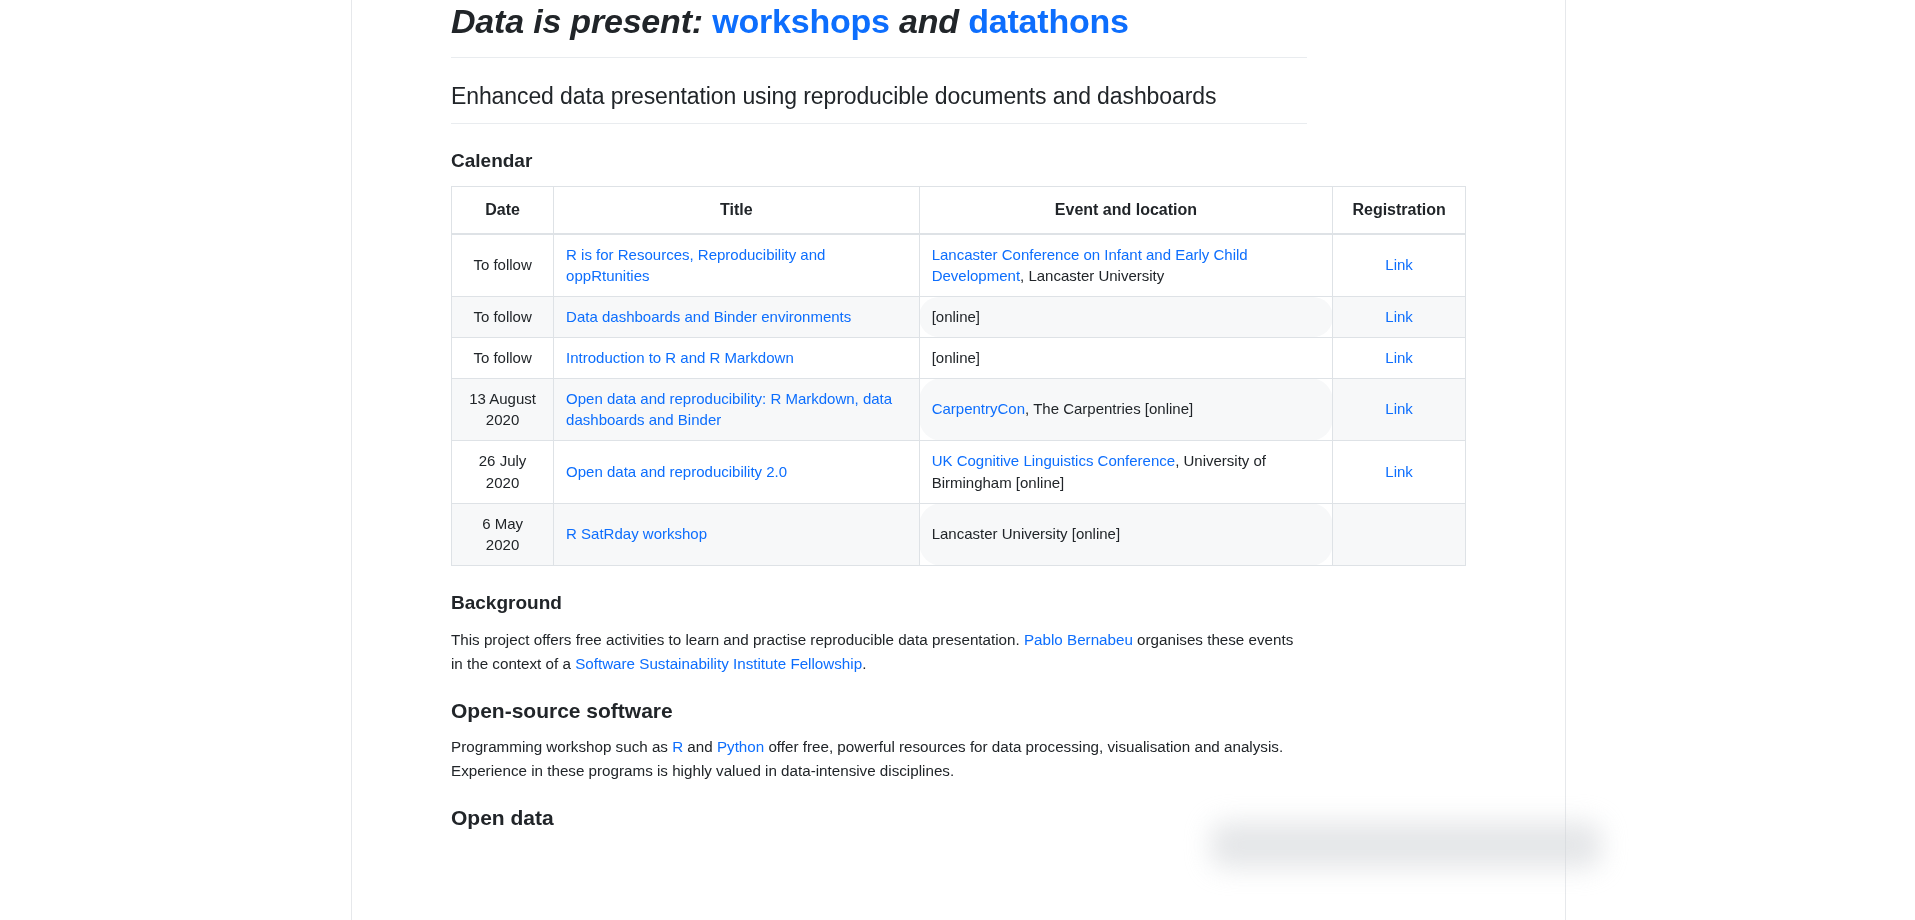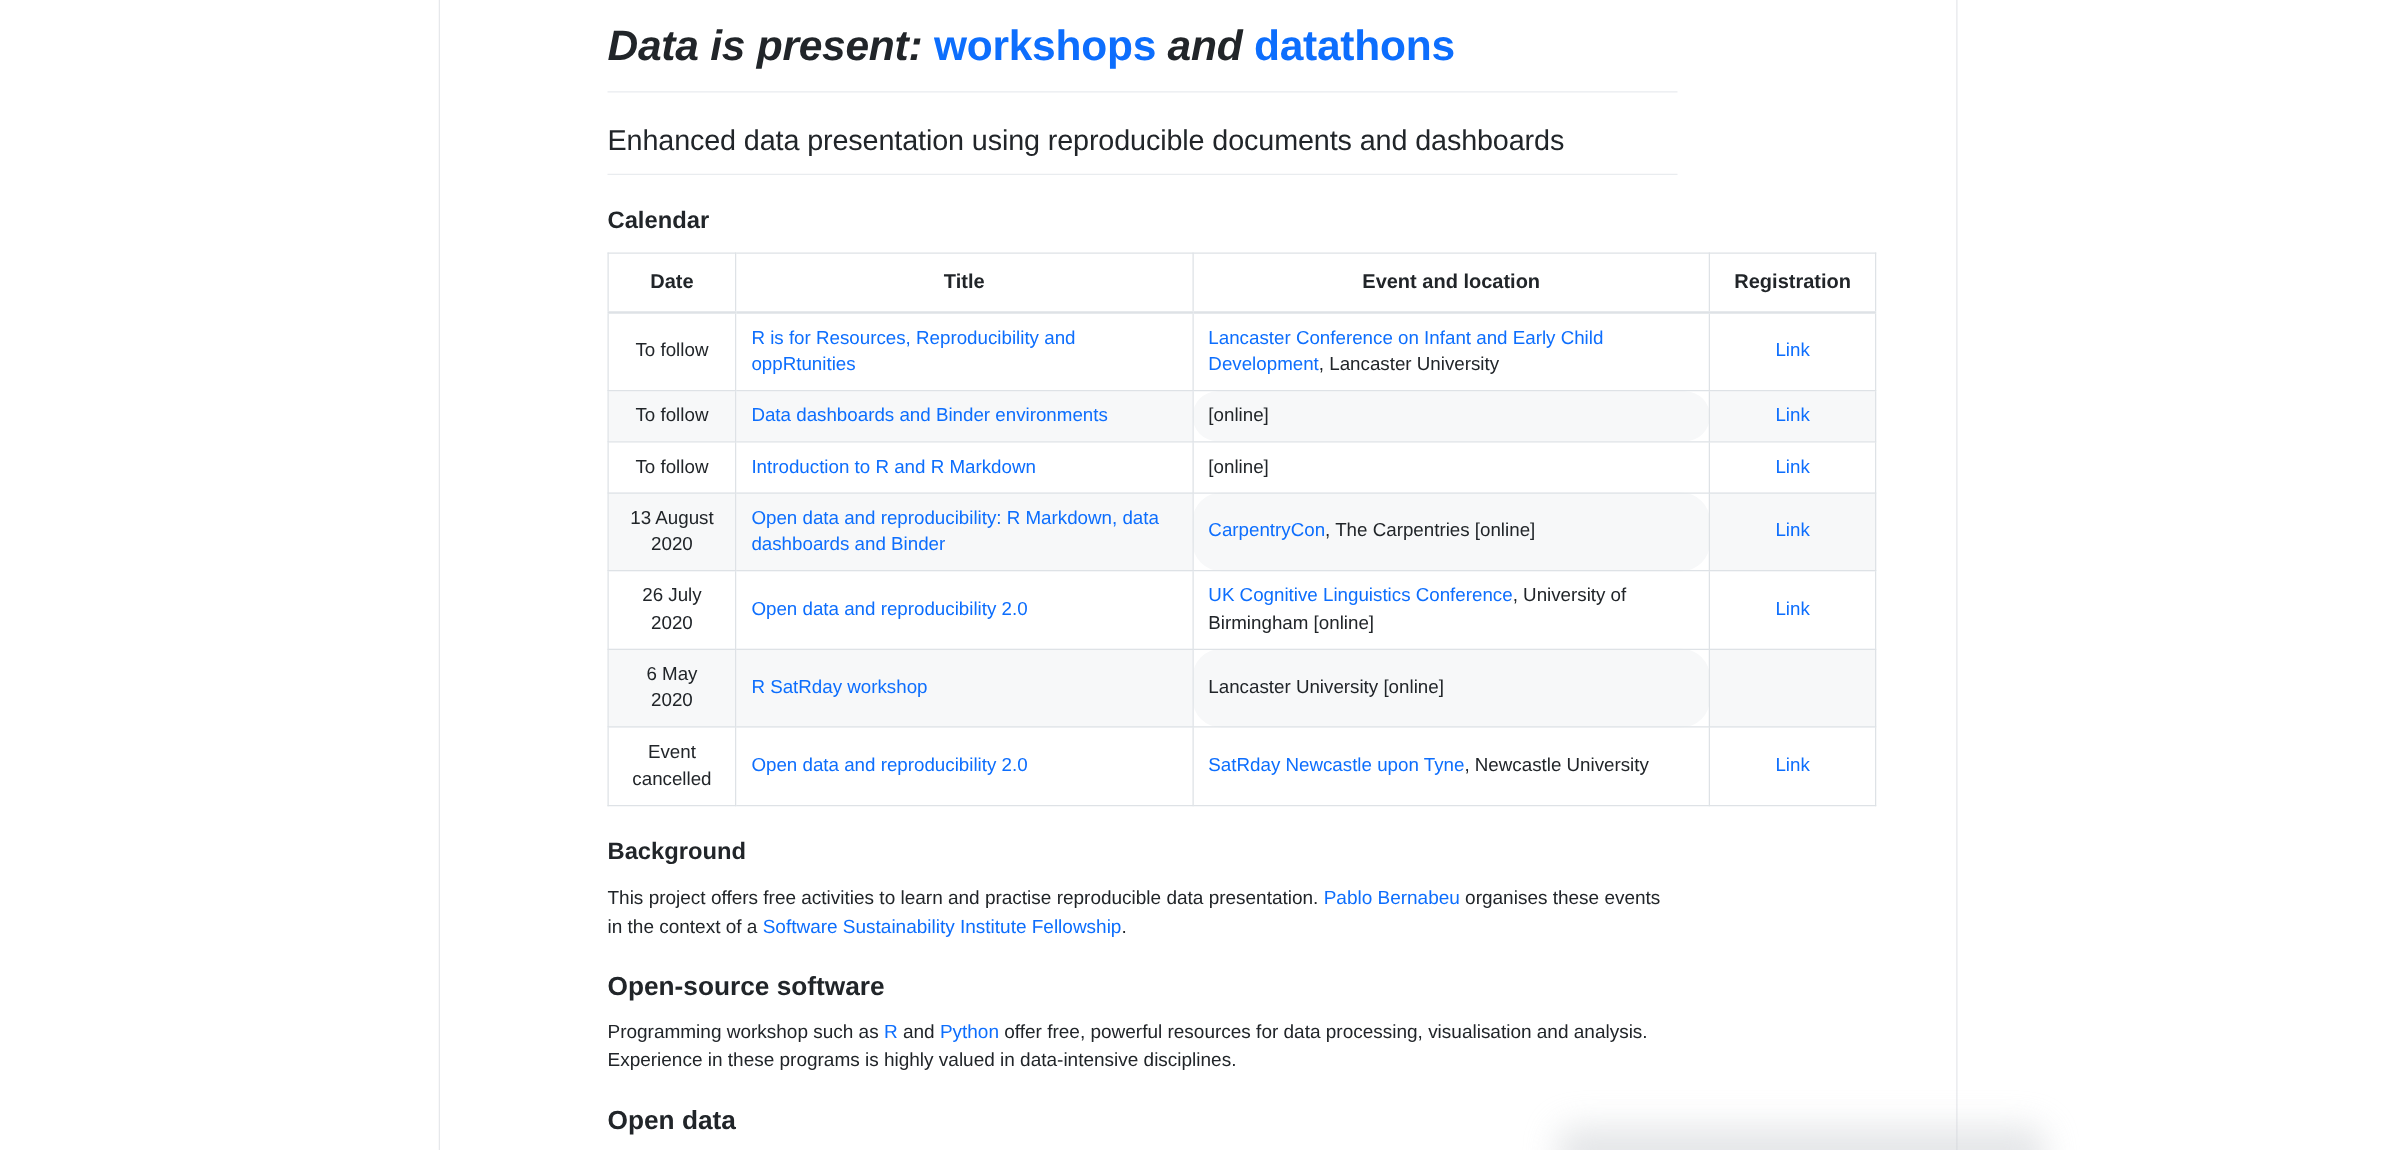--- a/index.html
+++ b/index.html
@@ -22,22 +22,21 @@
     width: 1px; background: #e6e8eb;
   }
   .rule-left { left: 351px; }
   .rule-right { left: 1565px; }
 
   .content {
     position: absolute;
     left: 451px;
     top: 0;
     width: 856px;
-    padding-top: 16px;
-    margin-left: 35px;
+    padding-top: 0;
   }
 
   h1.doc-title {
     font-size: 34px;
     font-weight: bold;
     font-style: italic;
     line-height: 1.25;
     margin: 0;
     padding-bottom: 14px;
     border-bottom: 1px solid #e9ecef;
@@ -180,26 +179,20 @@
             <td class="col-title"><a href="#">Open data and reproducibility 2.0</a></td>
             <td class="col-event"><a href="#">UK Cognitive Linguistics Conference</a><span>, University of Birmingham [online]</span></td>
             <td class="col-reg"><a href="#">Link</a></td>
           </tr>
           <tr class="striped">
             <td class="col-date">6 May 2020</td>
             <td class="col-title"><a href="#">R SatRday workshop</a></td>
             <td class="col-event"><span>Lancaster University [online]</span></td>
             <td class="col-reg"></td>
           </tr>
-          <tr>
-            <td class="col-date">Event cancelled</td>
-            <td class="col-title"><a href="#">Open data and reproducibility 2.0</a></td>
-            <td class="col-event"><a href="#">SatRday Newcastle upon Tyne</a><span>, Newcastle University</span></td>
-            <td class="col-reg"><a href="#">Link</a></td>
-          </tr>
         </tbody>
     </table>
 
     <h3 class="section bg">Background</h3>
 
     <p class="body">
       <span>This project offers free activities to learn and practise reproducible data presentation. </span><a href="#">Pablo Bernabeu</a><span> organises these events in the context of a </span><a href="#">Software Sustainability Institute Fellowship</a><span>.</span>
     </p>
 
     <h4 class="subsection">Open-source software</h4>

